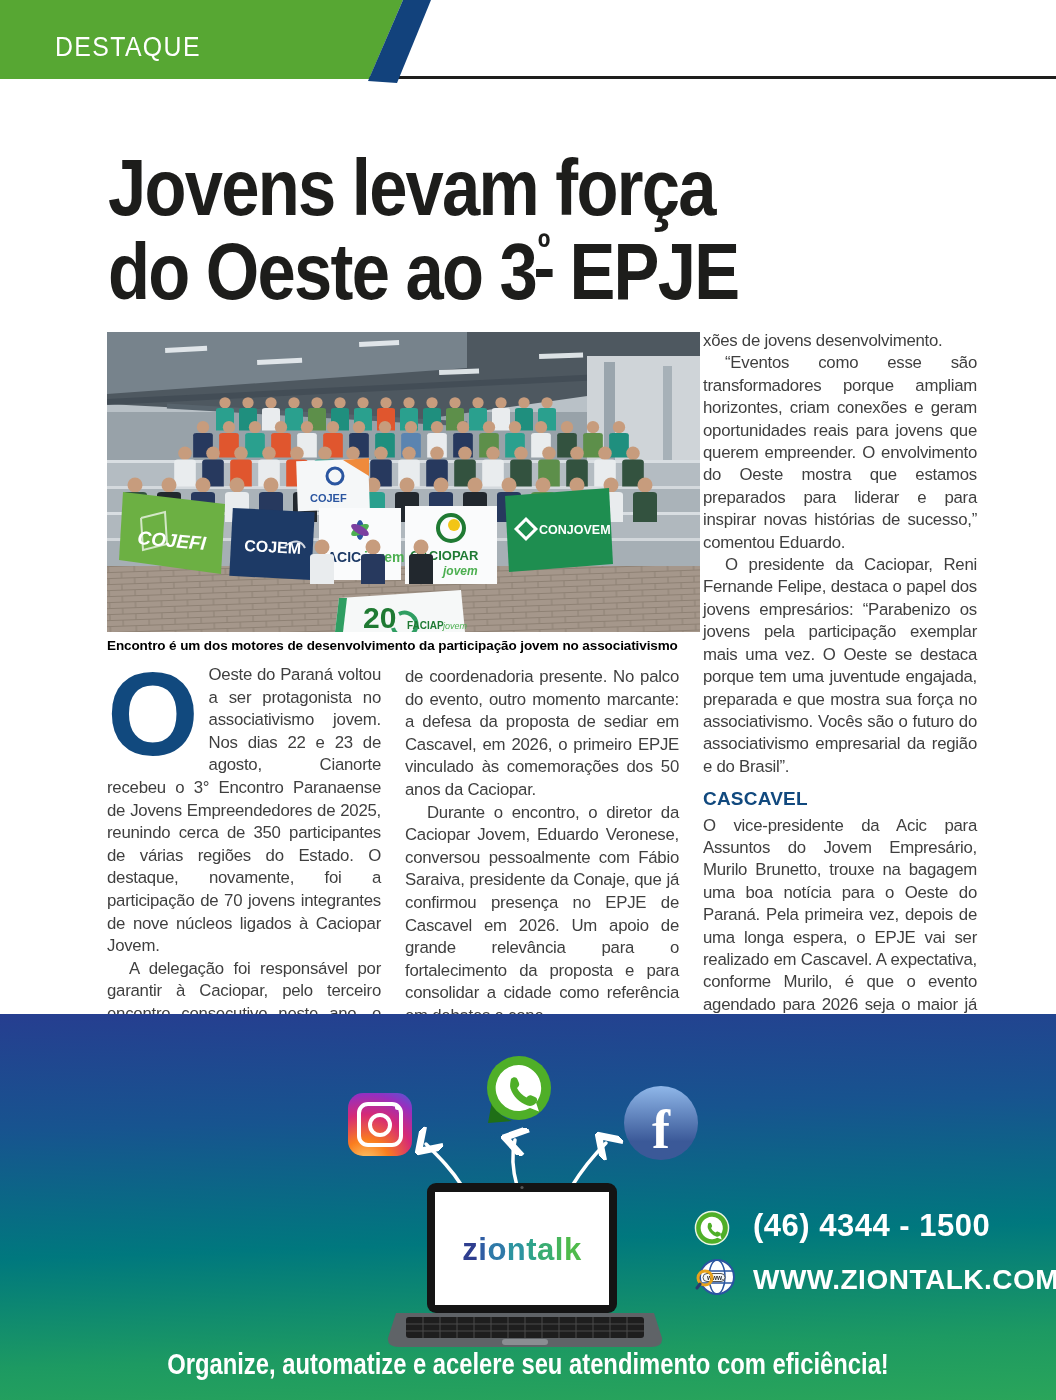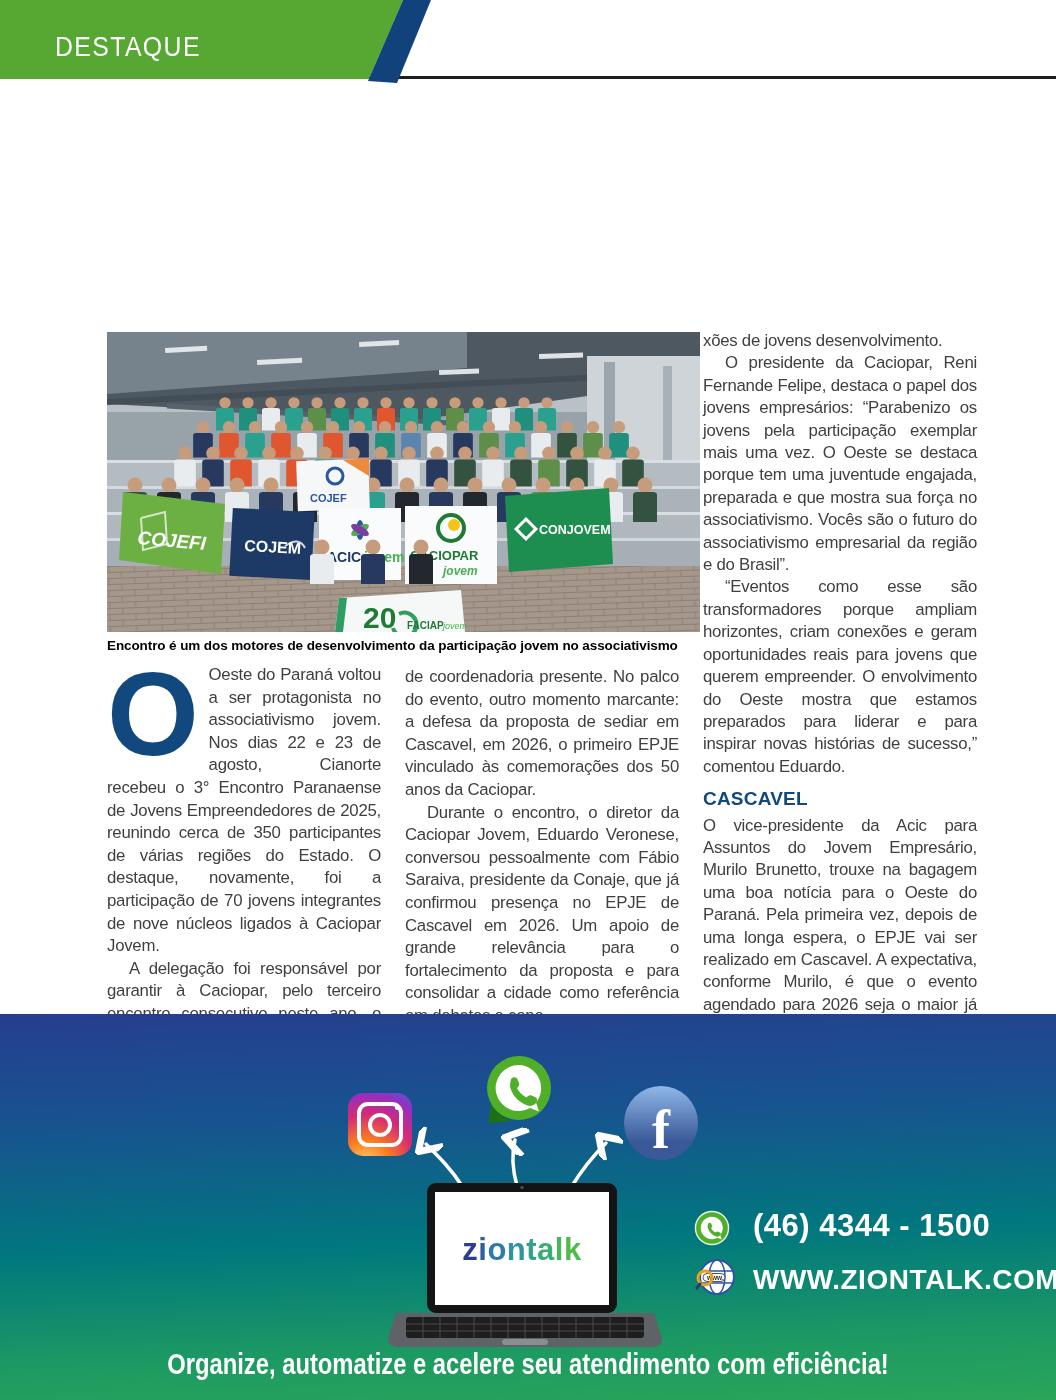--- a/index.html
+++ b/index.html
@@ -67,20 +67,24 @@
 
 <div class="page">
 
   <div class="rule"></div>
   <svg class="hdr-svg" width="445" height="84" viewBox="0 0 445 84">
     <polygon points="0,0 403,0 369,79 0,79" fill="#57a733"></polygon>
     <polygon points="403,0 431,0 397,83 368,81" fill="#12427c"></polygon>
   </svg>
   <div class="hdr-tag">DESTAQUE</div>
 
+  <div class="headline">
+    <span class="hl-line">Jovens levam força</span><br>
+    <span class="hl-line"><span>do Oeste ao 3</span><span class="ord">º</span><span> EPJE</span></span>
+  </div>
 
   <svg class="photo" viewBox="0 0 593 300">
     <defs>
       <g id="psn">
         <circle cx="0" cy="-23" r="7.5" fill="#c79c7d"></circle>
         <path d="M-12,-13 Q-12,-16 -8,-16 H8 Q12,-16 12,-13 L12,14 H-12 Z"></path>
       </g>
       <pattern id="brick" width="26" height="12" patternUnits="userSpaceOnUse" patternTransform="rotate(-2)">
         <rect width="26" height="12" fill="#a5978b"></rect>
         <path d="M0 .5h26M0 6.5h26M6 0v6M19 6v6" stroke="#8e8174" stroke-width="1" fill="none"></path>
@@ -251,22 +255,22 @@
   <div class="col col1">
     <p><span class="dropcap">O</span><span>Oeste do Paraná voltou a ser protagonista no associativismo jovem. Nos dias 22 e 23 de agosto, Cianorte recebeu o 3° Encontro Paranaense de Jovens Empreendedores de 2025, reunindo cerca de 350 participantes de várias regiões do Estado. O destaque, novamente, foi a participação de 70 jovens integrantes de nove núcleos ligados à Caciopar Jovem.</span></p>
     <p>A delegação foi responsável por garantir à Caciopar, pelo terceiro encontro consecutivo neste ano, o reconhecimento de maior caravana</p>
   </div>
   <div class="col col2">
     <p>de coordenadoria presente. No palco do evento, outro momento marcante: a defesa da proposta de sediar em Cascavel, em 2026, o primeiro EPJE vinculado às comemorações dos 50 anos da Caciopar.</p>
     <p>Durante o encontro, o diretor da Caciopar Jovem, Eduardo Veronese, conversou pessoalmente com Fábio Saraiva, presidente da Conaje, que já confirmou presença no EPJE de Cascavel em 2026. Um apoio de grande relevância para o fortalecimento da proposta e para consolidar a cidade como referência em debates e cone-</p>
   </div>
   <div class="col col3">
     <p>xões de jovens desenvolvimento.</p>
+    <p>“Eventos como esse são transformadores porque ampliam horizontes, criam conexões e geram oportunidades reais para jovens que querem empreender. O envolvimento do Oeste mostra que estamos preparados para liderar e para inspirar novas histórias de sucesso,” comentou Eduardo.</p>
     <p>O presidente da Caciopar, Reni Fernande Felipe, destaca o papel dos jovens empresários: “Parabenizo os jovens pela participação exemplar mais uma vez. O Oeste se destaca porque tem uma juventude engajada, preparada e que mostra sua força no associativismo. Vocês são o futuro do associativismo empresarial da região e do Brasil”.</p>
-    <p>“Eventos como esse são transformadores porque ampliam horizontes, criam conexões e geram oportunidades reais para jovens que querem empreender. O envolvimento do Oeste mostra que estamos preparados para liderar e para inspirar novas histórias de sucesso,” comentou Eduardo.</p>
     <div class="subhead">CASCAVEL</div>
     <p>O vice-presidente da Acic para Assuntos do Jovem Empresário, Murilo Brunetto, trouxe na bagagem uma boa notícia para o Oeste do Paraná. Pela primeira vez, depois de uma longa espera, o EPJE vai ser realizado em Cascavel. A expectativa, conforme Murilo, é que o evento agendado para 2026 seja o maior já realizado na história do movimento no Estado.</p>
   </div>
 
   <div class="ad">
     
   </div>
 
   <div class="ig-icon">
     <div class="ig-frame"></div>

